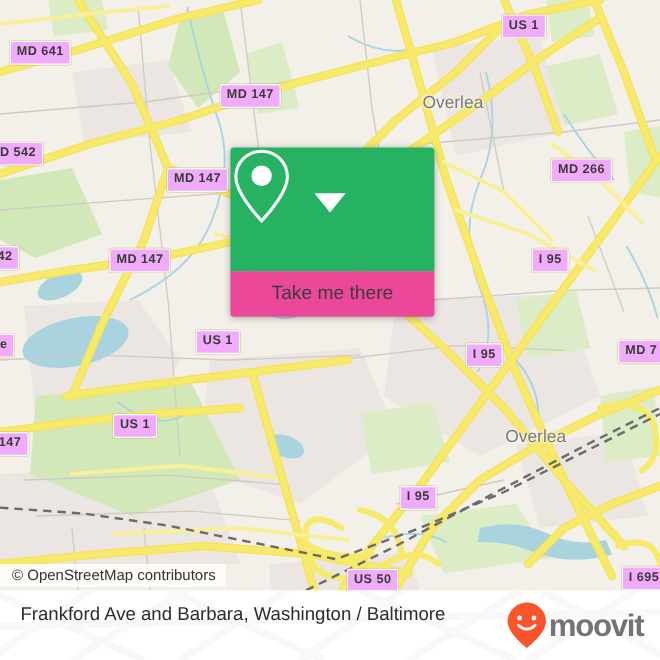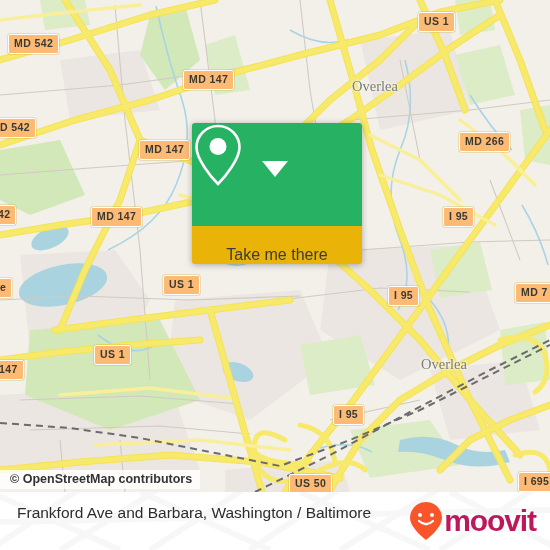--- a/index.html
+++ b/index.html
@@ -6,56 +6,56 @@
   body{width:550px;height:550px;overflow:hidden;
        font-family:"Liberation Sans","DejaVu Sans",sans-serif;}
   #app{position:relative;width:550px;height:550px;overflow:hidden;background:#fff;}
 
   
   #map{position:absolute;left:0;top:0;width:550px;height:492px;overflow:hidden;
        background:#f3f0ea;}
   #map svg{position:absolute;left:0;top:0;}
 
   
-  .shield{position:absolute;background:#fdba74;border:1.5px solid #ffffff;
+  .shield{position:absolute;background:#f0abfc;border:1.5px solid #ffffff;
           border-radius:2px;color:#3a3a34;font-size:10.5px;font-weight:bold;
           letter-spacing:.4px;line-height:1;padding:3px 5px 4px 5px;
           box-shadow:0 0 0 .5px rgba(190,170,40,.55);white-space:nowrap;}
 
   
   .place{position:absolute;color:#7b7b76;font-size:14.5px;white-space:nowrap;
-         text-shadow:0 0 3px #f6f3ed,0 0 3px #f6f3ed,0 0 2px #f6f3ed;font-family:Liberation Serif, serif;}
+         text-shadow:0 0 3px #f6f3ed,0 0 3px #f6f3ed,0 0 2px #f6f3ed;}
 
   
   #callout{position:absolute;left:192px;top:123px;width:170px;
            filter:drop-shadow(0 1px 3px rgba(0,0,0,.30));}
   #callout-top{height:103px;background:#26b262;border-radius:3px 3px 0 0;
                display:flex;align-items:center;justify-content:center;}
-  #callout-bottom{height:38px;background:#eab308;border-radius:0 0 3px 3px;
-                  display:flex;align-items:flex-end;justify-content:center;}
+  #callout-bottom{height:38px;background:#ec4899;border-radius:0 0 3px 3px;
+                  display:flex;align-items:center;justify-content:center;}
   #callout-label{color:#3c3c3c;font-size:16px;}
   #callout-tail{position:absolute;left:50%;top:161px;margin-left:-13px;
                 width:0;height:0;border-left:13px solid transparent;
                 border-right:13px solid transparent;border-top:16px solid #ffffff;}
 
   
   #attribution{position:absolute;left:0;top:470px;padding:2px 8px 3px 10px;
-               background:rgba(255,255,255,.78);color:#333;font-size:12.5px;font-weight:bold;}
+               background:rgba(255,255,255,.78);color:#333;font-size:12.5px;}
 
   
   #bottombar{position:absolute;left:0;top:492px;width:550px;height:58px;
              background:#ffffff;overflow:hidden;}
   #bar-watermark{position:absolute;left:0;top:0;width:550px;height:58px;
                  opacity:.055;}
   #bar-inner{position:absolute;left:0;top:0;width:550px;height:42px;
              display:flex;align-items:center;}
   #bar-title{margin-left:17px;color:#2c2c2c;font-size:15.5px;white-space:nowrap;}
   #logo{position:absolute;right:14px;top:50%;transform:translateY(-50%);
         display:flex;align-items:center;}
-  #logo-word{color:#be185d;font-size:30px;font-weight:bold;letter-spacing:-1.1px;
+  #logo-word{color:#737373;font-size:26px;font-weight:bold;letter-spacing:-1.1px;
              line-height:1;margin-left:1px;}
 </style>
 </head>
 <body>
 
 <div id="app">
 
   <div id="map">
 
     <svg width="550" height="492" viewBox="0 0 550 492">
@@ -188,21 +188,21 @@
         <path d="M60 395 L150 388 L230 398"></path>
         <path d="M370 135 L420 160 L460 200"></path>
         <path d="M95 445 L200 440 L290 450"></path>
         <path d="M460 120 L500 150 L535 185"></path>
       </g>
 
       <path class="rail" d="M0 423 L70 428 L140 438 L210 452 L280 466 L350 440 L420 410 L490 375 L550 345"></path>
       <path class="rail" d="M255 492 L330 455 L410 412 L490 370 L550 340"></path>
     </svg>
 
-    <div class="shield" style="left:8px;top:34px">MD 542</div>
+    <div class="shield" style="left:8px;top:34px">MD 641</div>
     <div class="shield" style="left:183px;top:70px">MD 147</div>
     <div class="shield" style="left:418px;top:12px">US 1</div>
     <div class="shield" style="left:-6px;top:118px">D 542</div>
     <div class="shield" style="left:139px;top:140px">MD 147</div>
     <div class="shield" style="left:459px;top:132px">MD 266</div>
     <div class="shield" style="left:-8px;top:205px">42</div>
     <div class="shield" style="left:91px;top:207px">MD 147</div>
     <div class="shield" style="left:443px;top:207px">I 95</div>
     <div class="shield" style="left:-6px;top:278px">e</div>
     <div class="shield" style="left:163px;top:275px">US 1</div>

